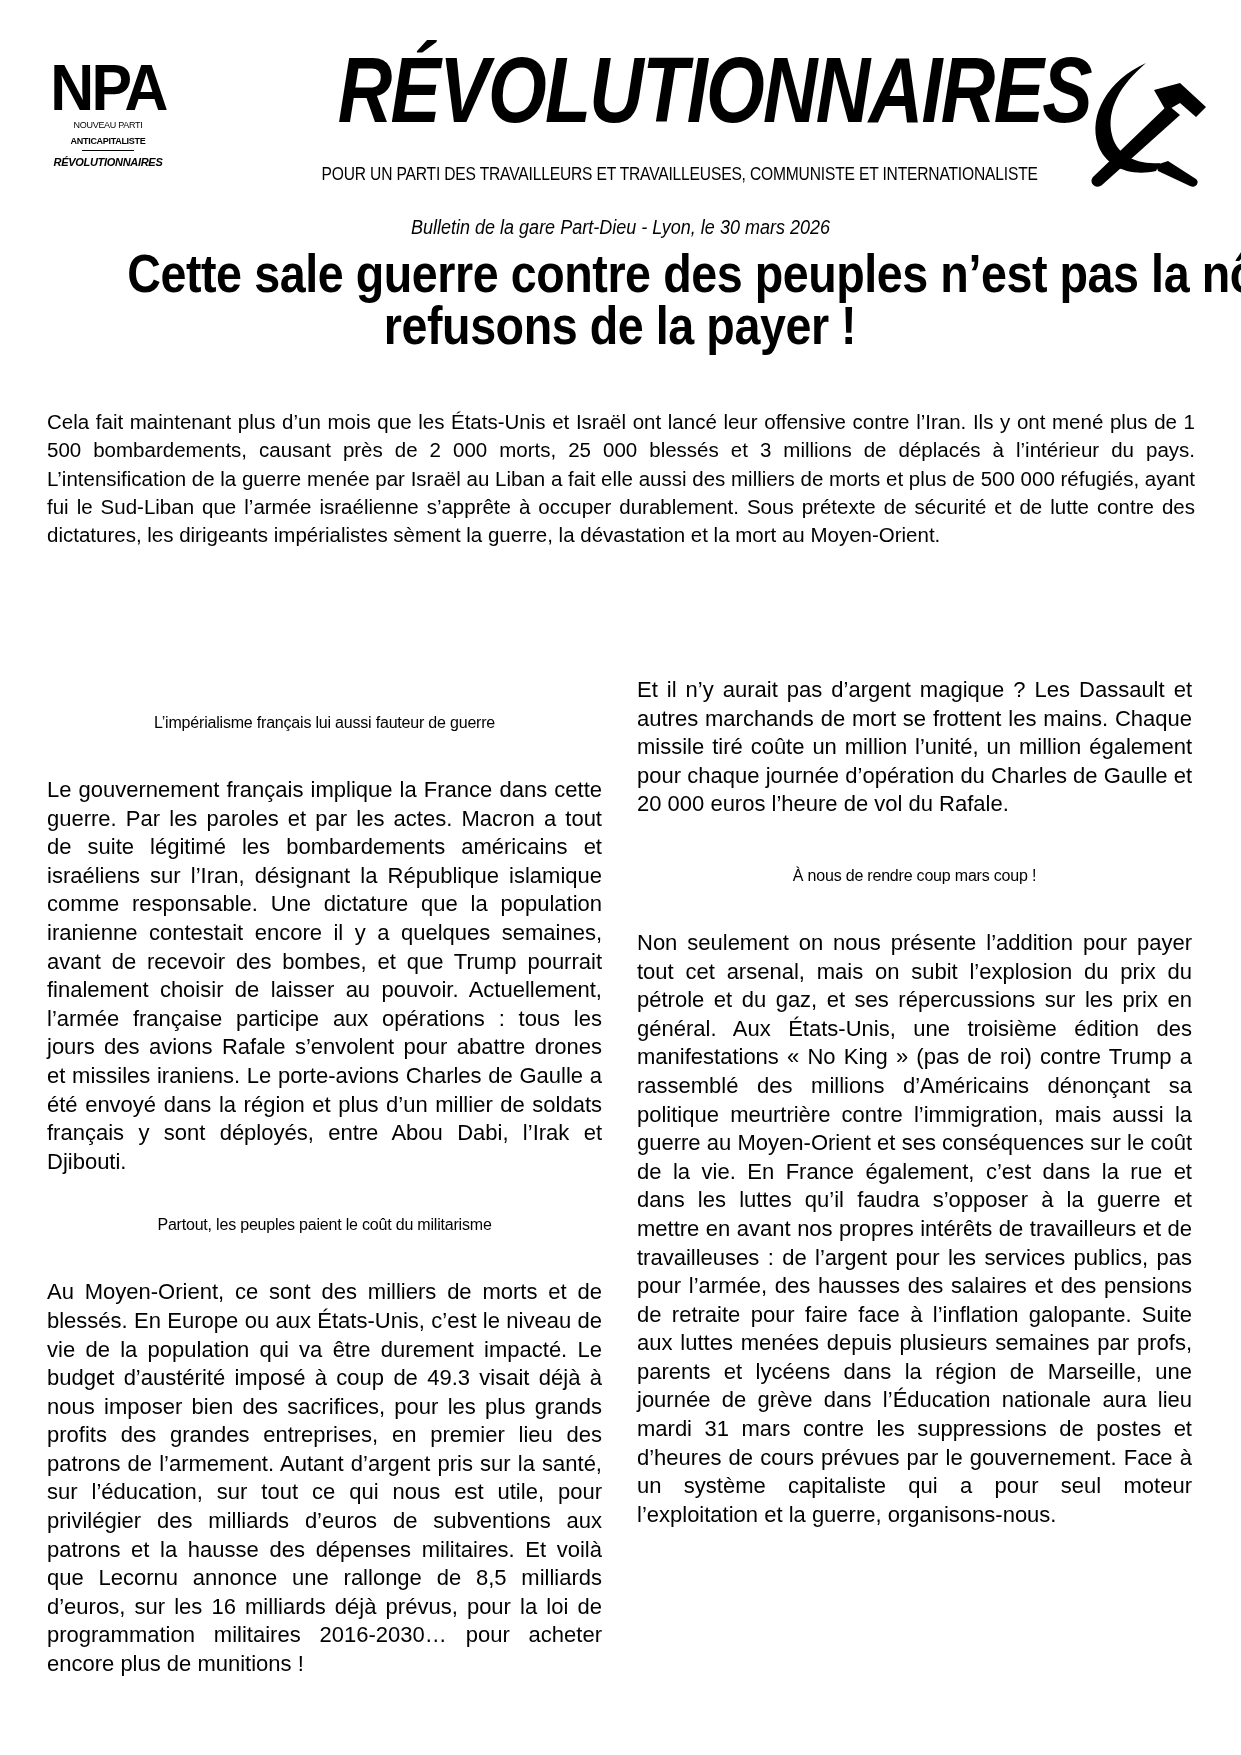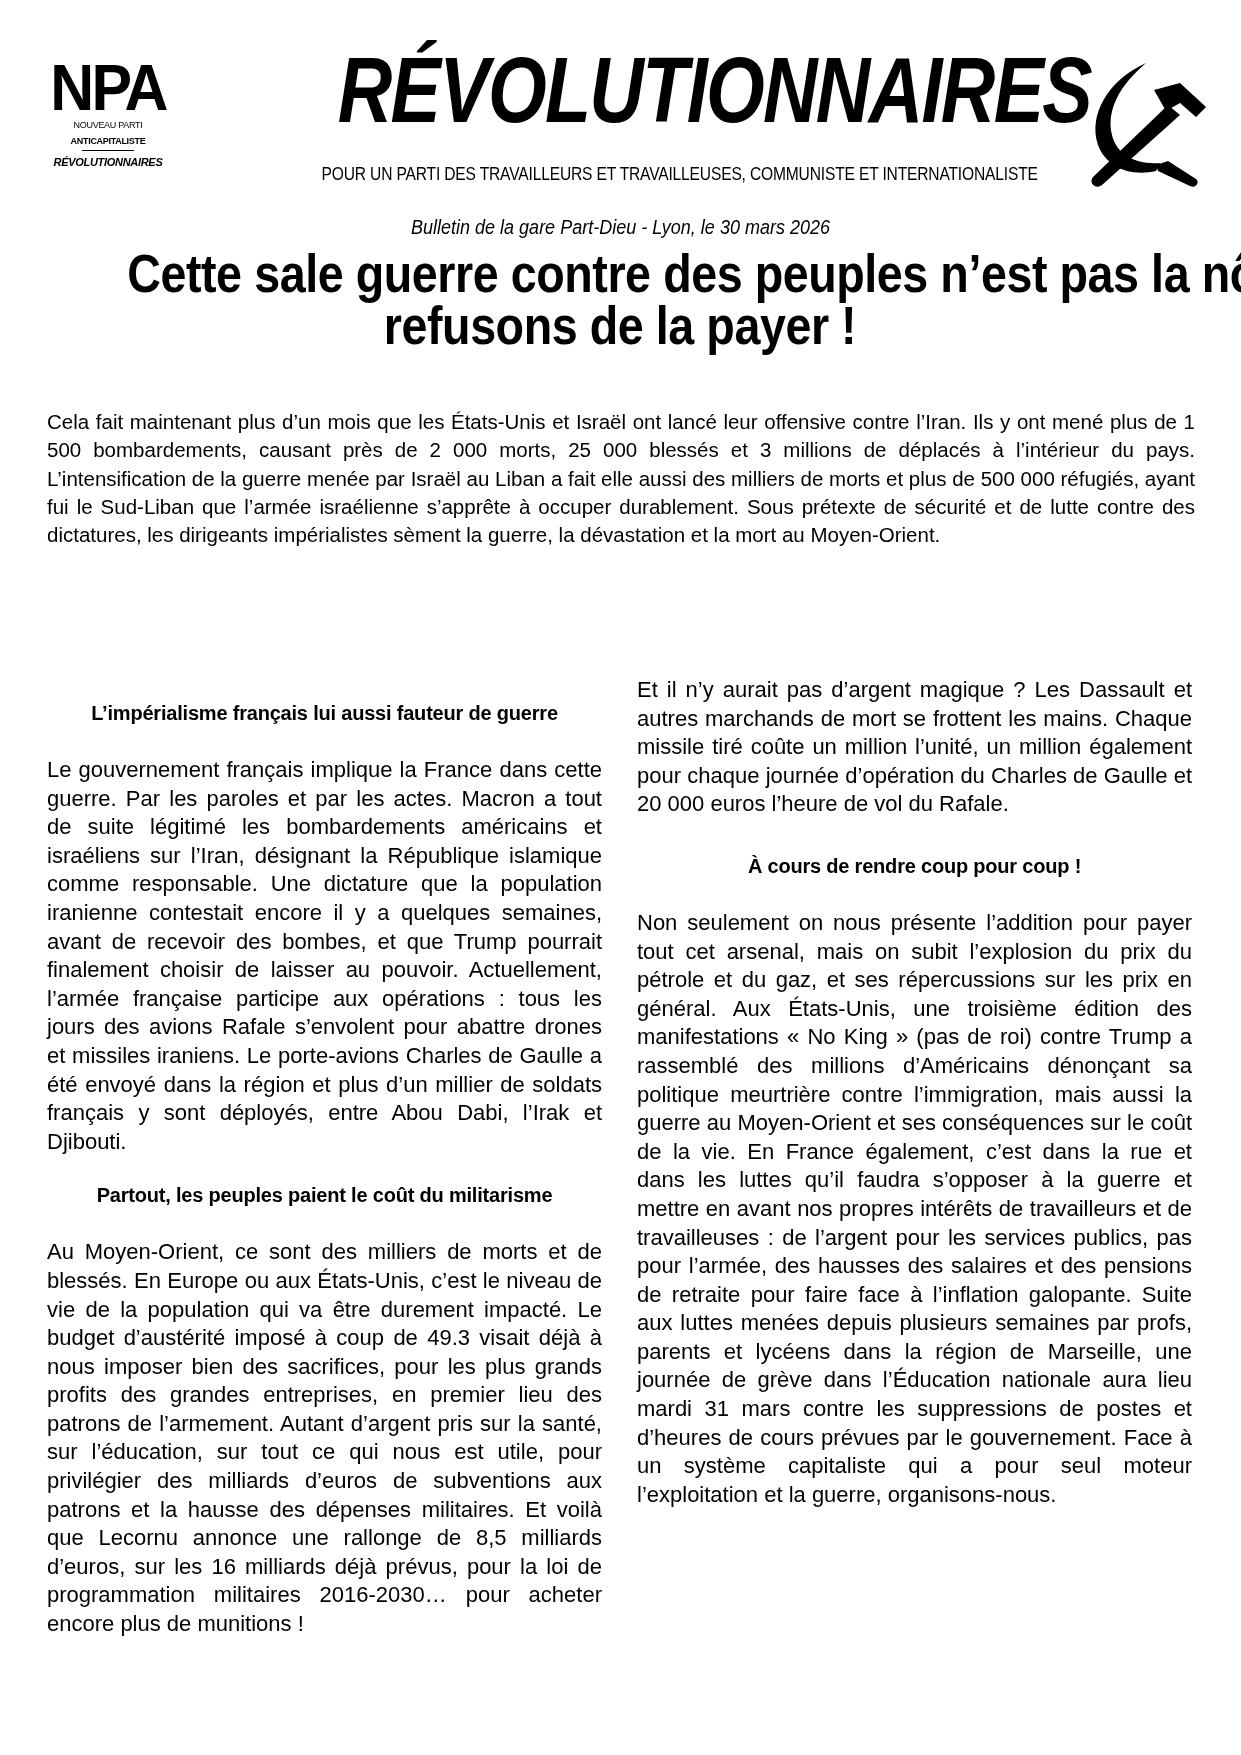--- a/index.html
+++ b/index.html
@@ -23,21 +23,21 @@
 
   .headline { position: absolute; left: 60px; top: 248px; width: 1120px; text-align: center; font-weight: 900; font-size: 53px; line-height: 52px; letter-spacing: -0.5px; }
   .headline span { display: block; transform: scaleX(0.88); transform-origin: center; white-space: nowrap; }
 
   .intro { position: absolute; left: 47px; top: 408px; width: 1148px; font-size: 20.5px; line-height: 28.3px; text-align: justify; transform-origin: left top; }
   .intro p { margin: 0 0 16px 0; }
 
   .col { position: absolute; top: 700px; width: 555px; font-size: 22px; line-height: 28.6px; }
   .col-left { left: 47px; }
   .col-right { left: 637px; }
-  .col h2 { margin: 0; text-align: center; font-size: 20px; font-weight: 700; line-height: 26px; letter-spacing: -0.2px; }
+  .col h2 { margin: 10px; text-align: center; font-size: 16px; font-weight: 400; line-height: 26px; letter-spacing: -0.2px; }
   .col p { margin: 0; text-align: justify; hyphens: none; }
   .gap-h { height: 30px; }
   .gap-p { height: 26px; }
 </style>
 </head>
 <body>
 
 <div class="header">
   <div class="npa-logo">
     <span class="npa-big">NPA</span>
@@ -81,16 +81,16 @@
   <p>Le gouvernement français implique la France dans cette guerre. Par les paroles et par les actes. Macron a tout de suite légitimé les bombardements américains et israéliens sur l’Iran, désignant la République islamique comme responsable. Une dictature que la population iranienne contestait encore il y a quelques semaines, avant de recevoir des bombes, et que Trump pourrait finalement choisir de laisser au pouvoir. Actuellement, l’armée française participe aux opérations : tous les jours des avions Rafale s’envolent pour abattre drones et missiles iraniens. Le porte-avions Charles de Gaulle a été envoyé dans la région et plus d’un millier de soldats français y sont déployés, entre Abou Dabi, l’Irak et Djibouti.</p>
   <div class="gap-p"></div>
   <h2>Partout, les peuples paient le coût du militarisme</h2>
   <div class="gap-h"></div>
   <p>Au Moyen-Orient, ce sont des milliers de morts et de blessés. En Europe ou aux États-Unis, c’est le niveau de vie de la population qui va être durement impacté. Le budget d’austérité imposé à coup de 49.3 visait déjà à nous imposer bien des sacrifices, pour les plus grands profits des grandes entreprises, en premier lieu des patrons de l’armement. Autant d’argent pris sur la santé, sur l’éducation, sur tout ce qui nous est utile, pour privilégier des milliards d’euros de subventions aux patrons et la hausse des dépenses militaires. Et voilà que Lecornu annonce une rallonge de 8,5 milliards d’euros, sur les 16 milliards déjà prévus, pour la loi de programmation militaires 2016-2030… pour acheter encore plus de munitions !</p>
 </div>
 
 <div class="col col-right" style="top:676px;">
   <p>Et il n’y aurait pas d’argent magique ? Les Dassault et autres marchands de mort se frottent les mains. Chaque missile tiré coûte un million l’unité, un million également pour chaque journée d’opération du Charles de Gaulle et 20 000 euros l’heure de vol du Rafale.</p>
   <div class="gap-p" style="height:34px;"></div>
-  <h2>À cours de rendre coup pour coup !</h2>
+  <h2>À nous de rendre coup mars coup !</h2>
   <div class="gap-h"></div>
   <p>Non seulement on nous présente l’addition pour payer tout cet arsenal, mais on subit l’explosion du prix du pétrole et du gaz, et ses répercussions sur les prix en général. Aux États-Unis, une troisième édition des manifestations « No King » (pas de roi) contre Trump a rassemblé des millions d’Américains dénonçant sa politique meurtrière contre l’immigration, mais aussi la guerre au Moyen-Orient et ses conséquences sur le coût de la vie. En France également, c’est dans la rue et dans les luttes qu’il faudra s’opposer à la guerre et mettre en avant nos propres intérêts de travailleurs et de travailleuses : de l’argent pour les services publics, pas pour l’armée, des hausses des salaires et des pensions de retraite pour faire face à l’inflation galopante. Suite aux luttes menées depuis plusieurs semaines par profs, parents et lycéens dans la région de Marseille, une journée de grève dans l’Éducation nationale aura lieu mardi 31 mars contre les suppressions de postes et d’heures de cours prévues par le gouvernement. Face à un système capitaliste qui a pour seul moteur l’exploitation et la guerre, organisons-nous.</p>
 </div>
 
 </body></html>

